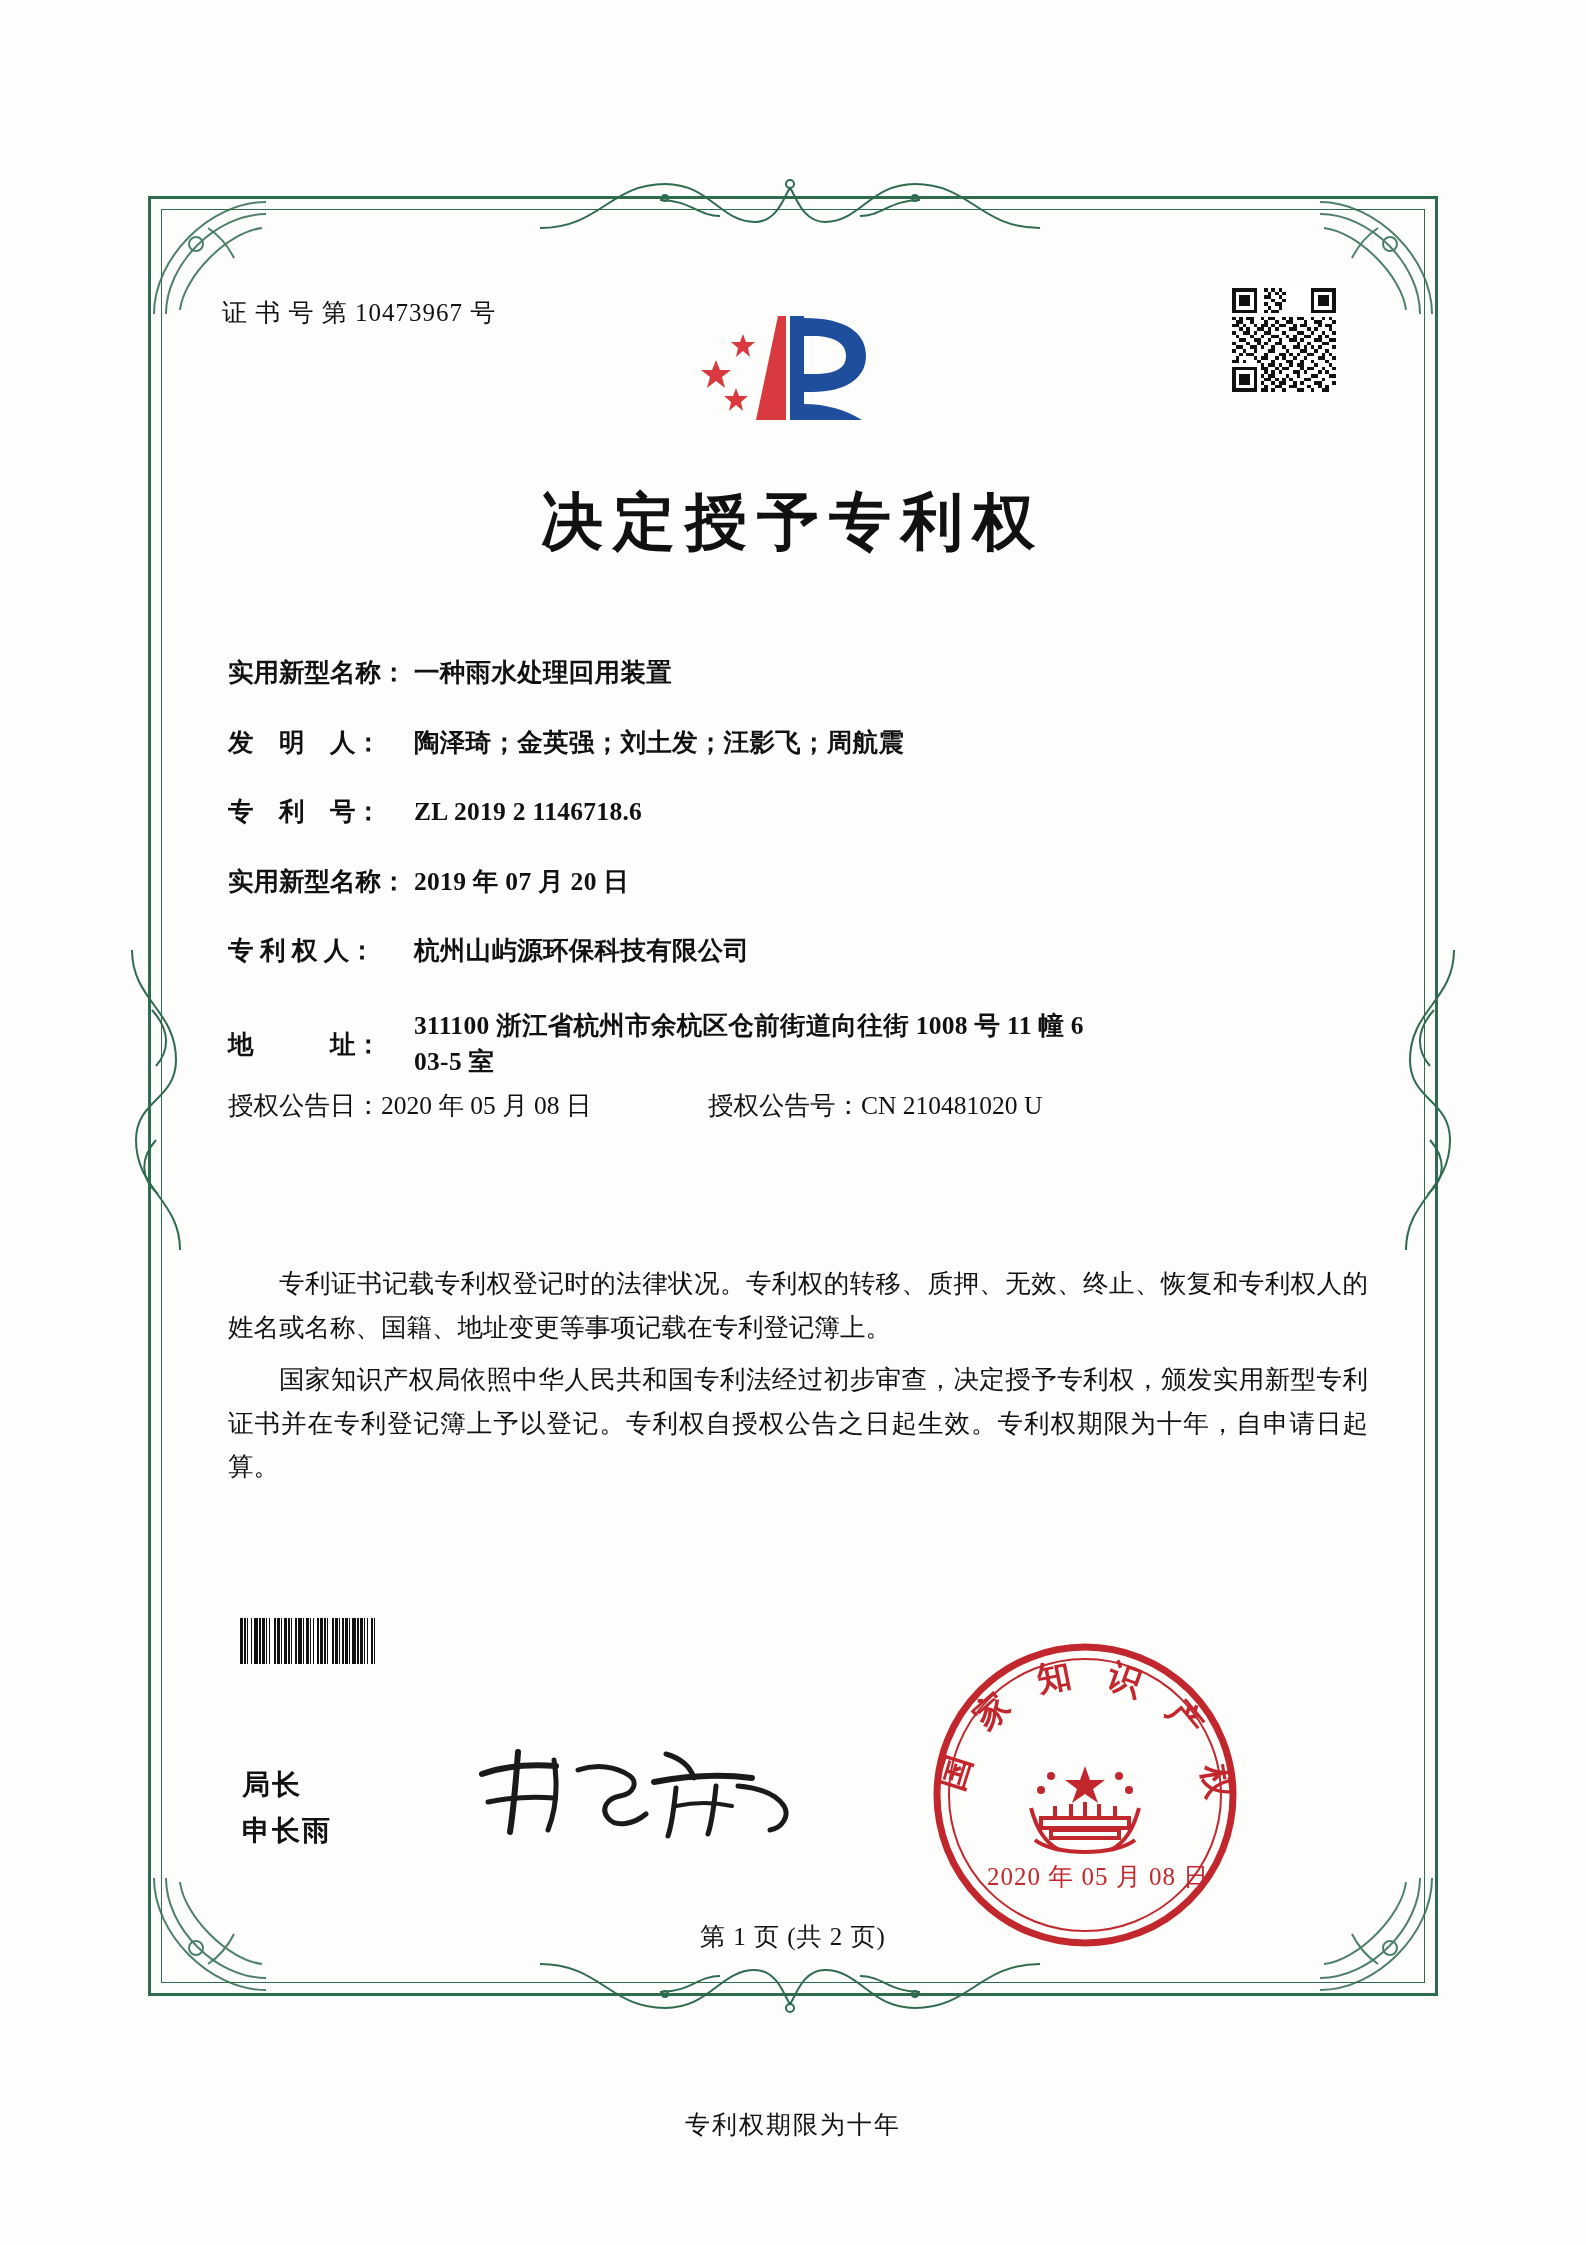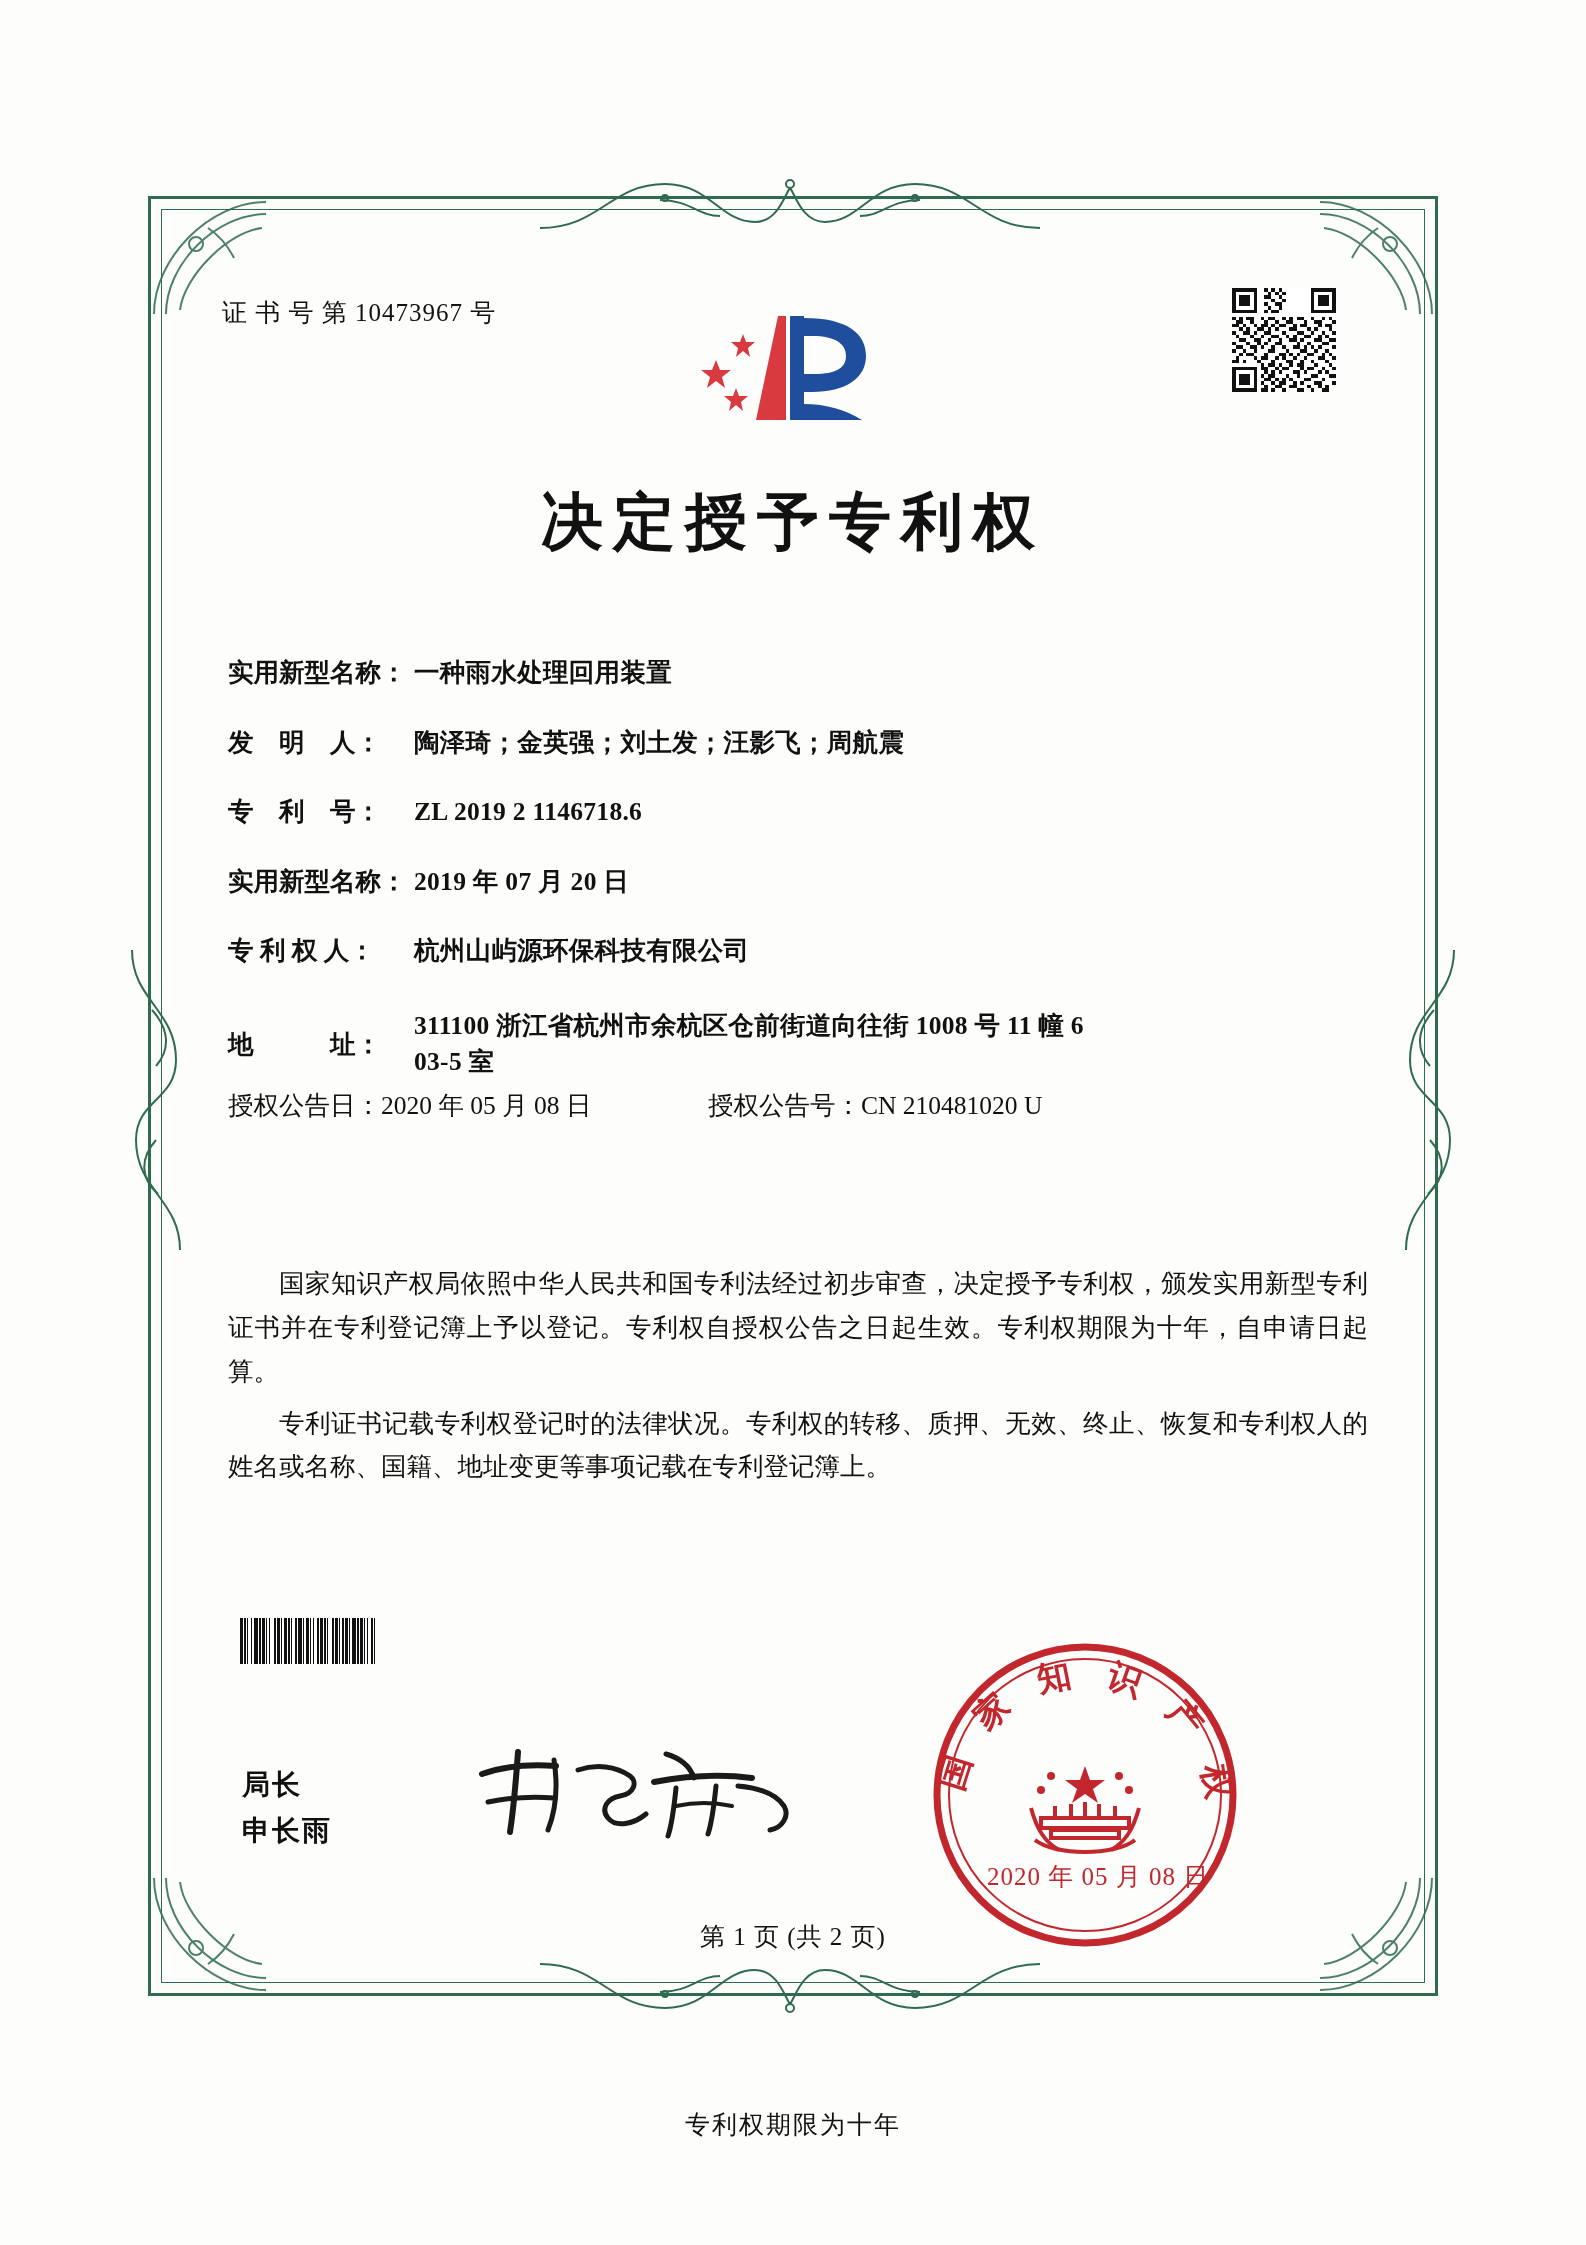--- a/index.html
+++ b/index.html
@@ -579,22 +579,22 @@
       <div class="fvalue">311100 浙江省杭州市余杭区仓前街道向往街 1008 号 11 幢 6
 03-5 室</div>
     </div>
     <div class="dual">
       <div class="seg1"><span>授权公告日：</span><span>2020 年 05 月 08 日</span></div>
       <div class="seg2"><span>授权公告号：</span><span>CN 210481020 U</span></div>
     </div>
   </div>
 
   <div class="paras">
+    <p>专利证书记载专利权登记时的法律状况。专利权的转移、质押、无效、终止、恢复和专利权人的姓名或名称、国籍、地址变更等事项记载在专利登记簿上。</p>
     <p>国家知识产权局依照中华人民共和国专利法经过初步审查，决定授予专利权，颁发实用新型专利证书并在专利登记簿上予以登记。专利权自授权公告之日起生效。专利权期限为十年，自申请日起算。</p>
-    <p>专利证书记载专利权登记时的法律状况。专利权的转移、质押、无效、终止、恢复和专利权人的姓名或名称、国籍、地址变更等事项记载在专利登记簿上。</p>
   </div>
 
   <div class="barcode" id="barcode">
       <i style="width:3px;background:#111"></i>
       <i style="width:1px;background:transparent"></i>
       <i style="width:2px;background:#111"></i>
       <i style="width:1px;background:transparent"></i>
       <i style="width:1px;background:#111"></i>
       <i style="width:3px;background:transparent"></i>
       <i style="width:1px;background:#111"></i>

